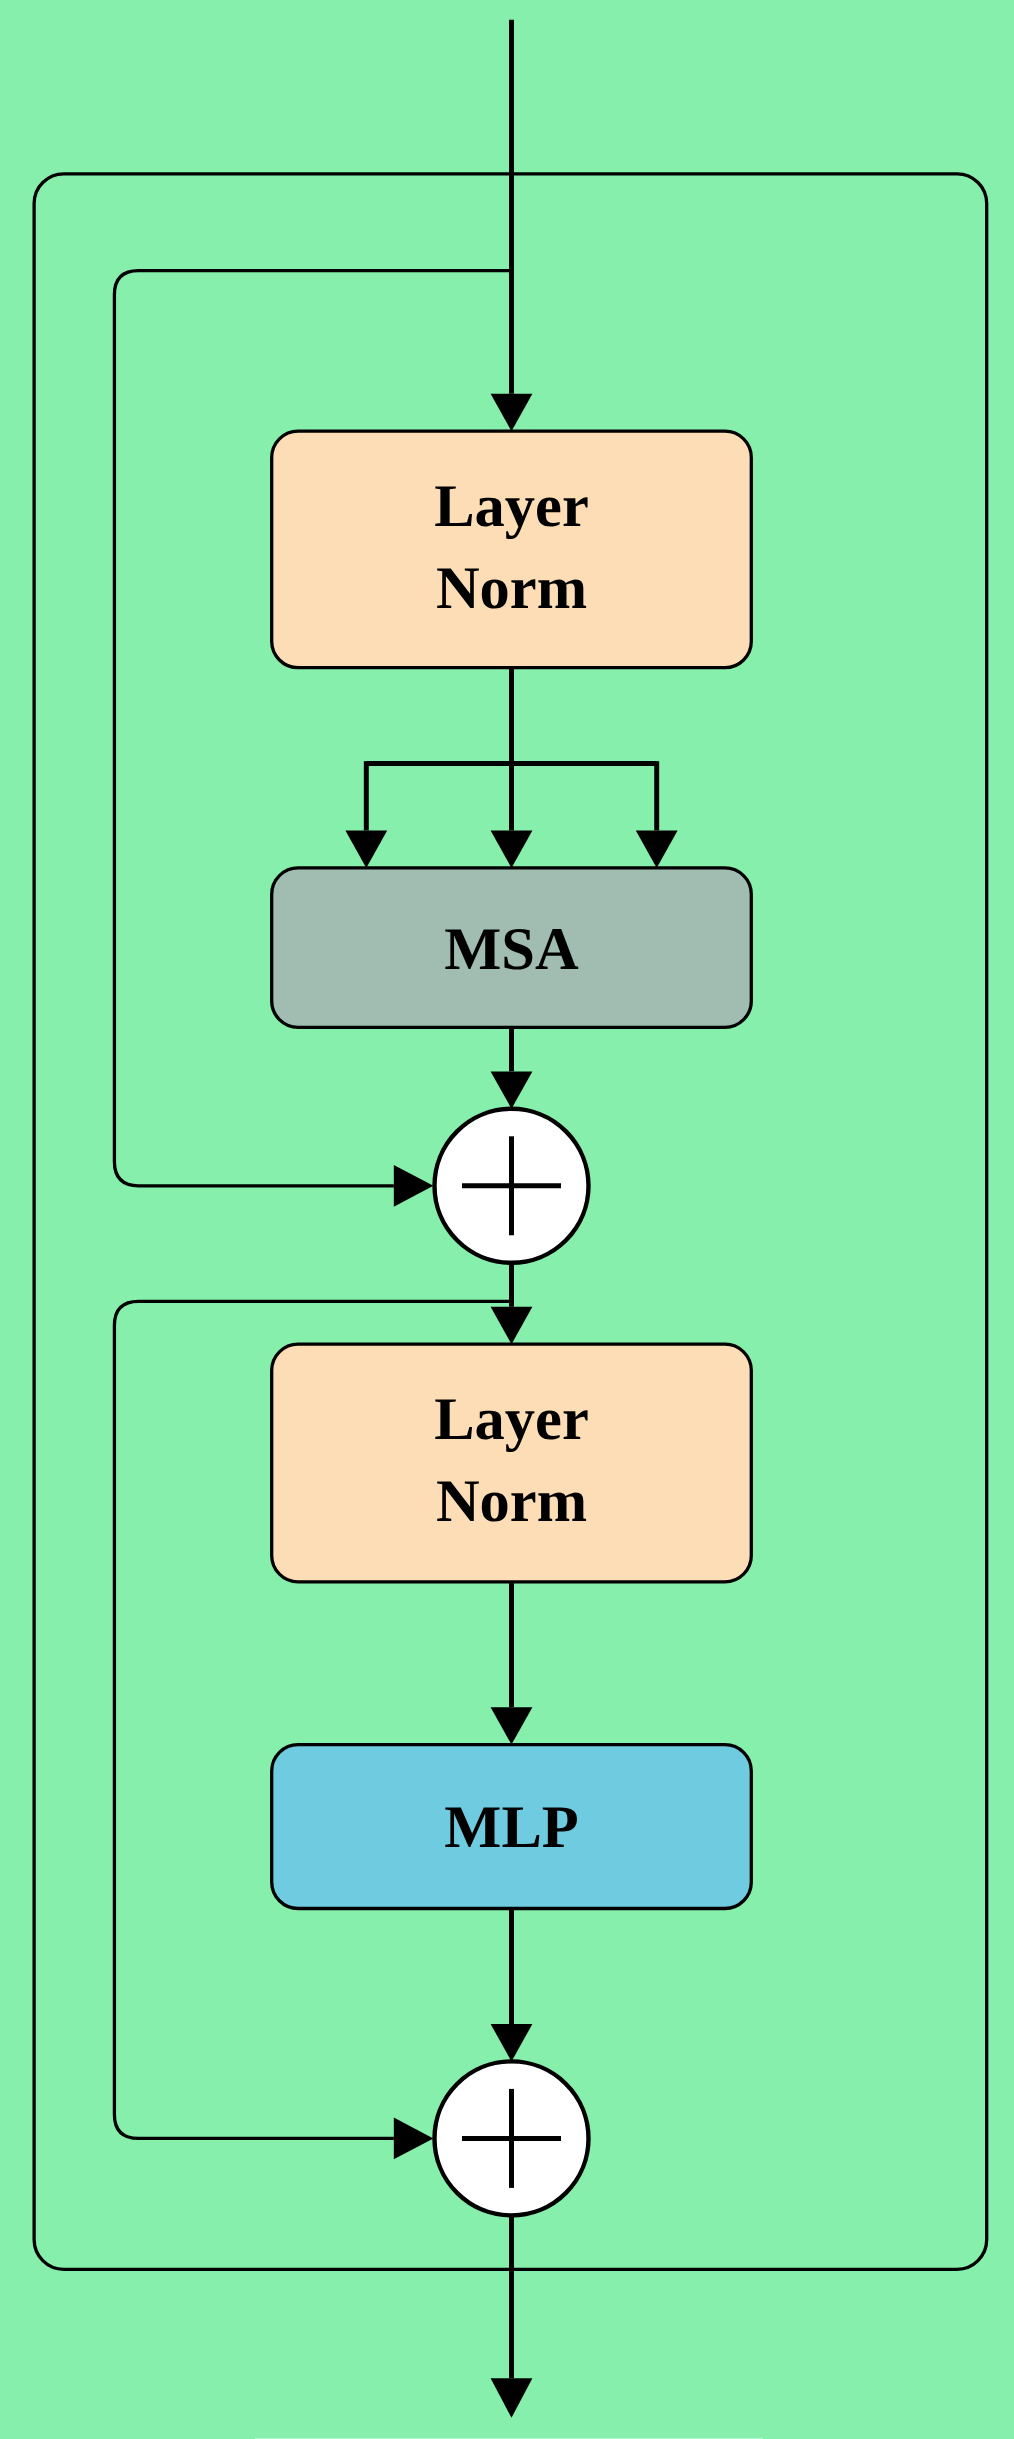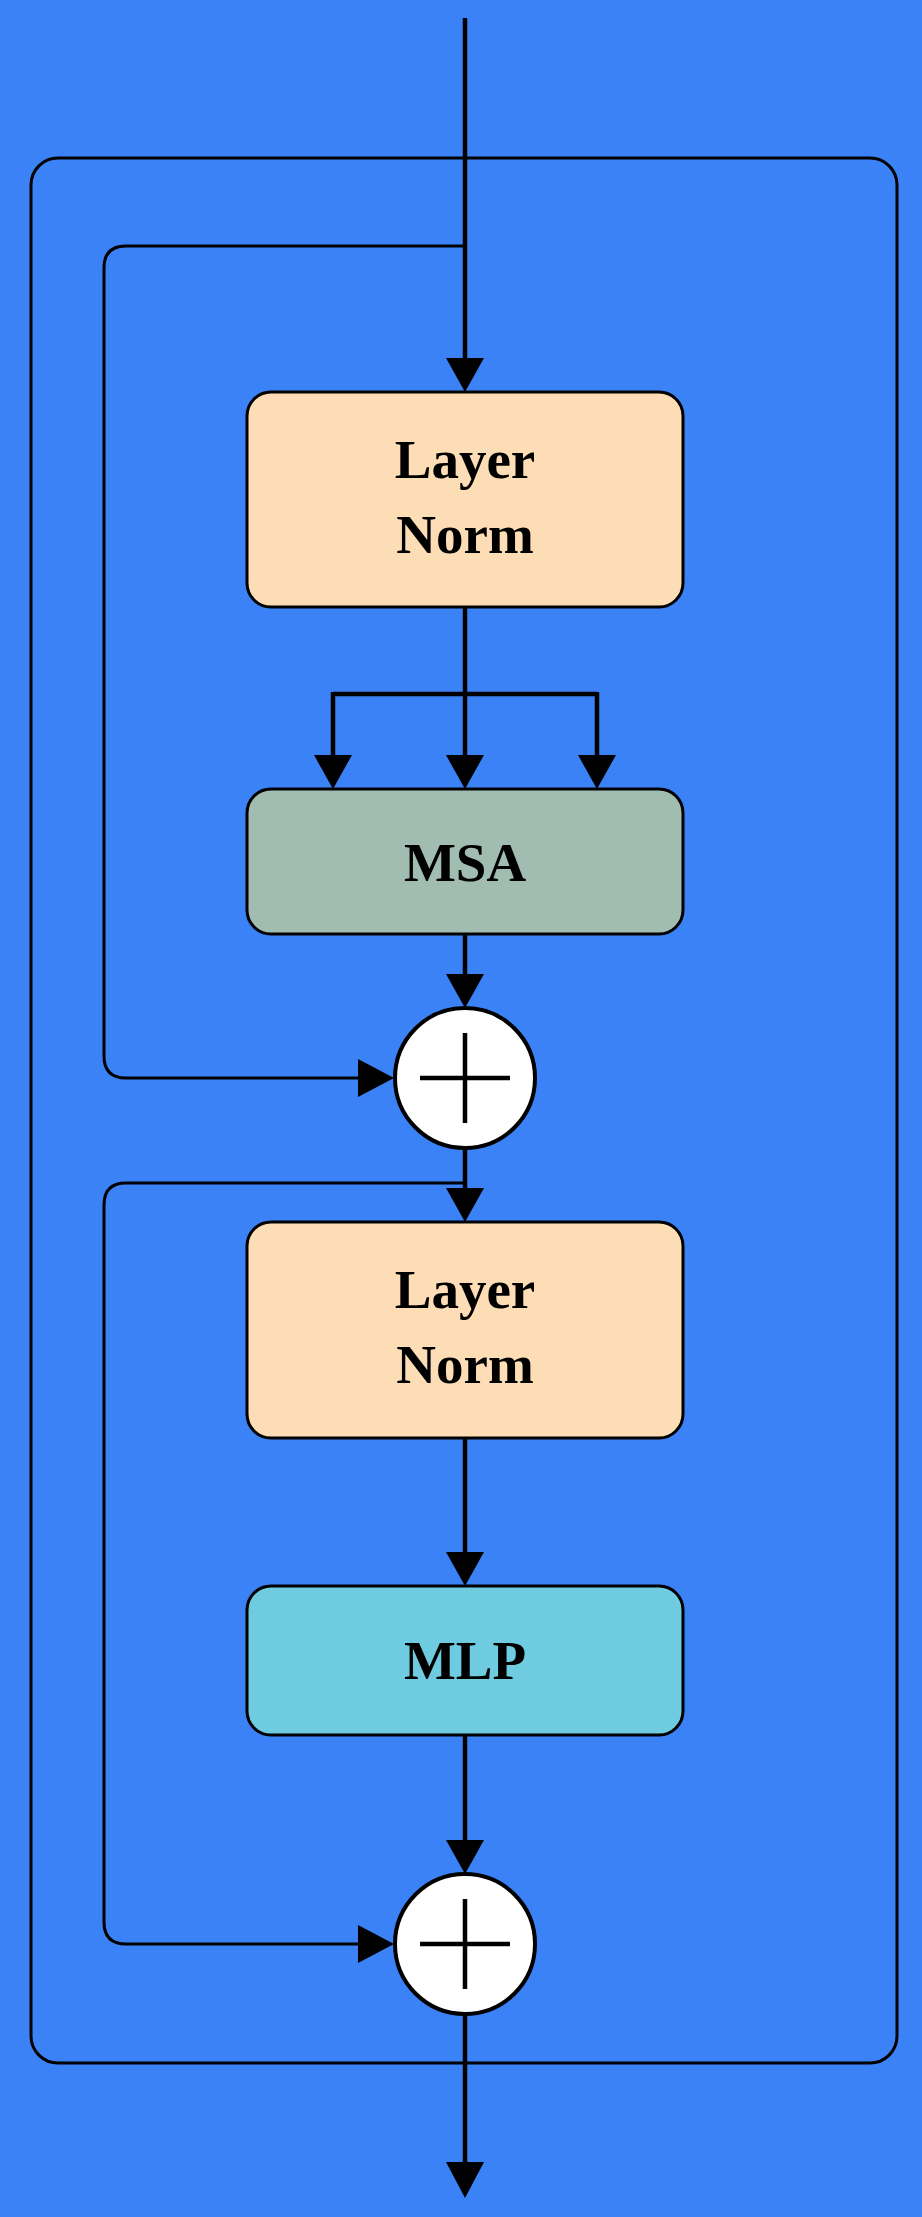--- a/index.html
+++ b/index.html
@@ -4,21 +4,21 @@
 <style>
   html, body {
     margin: 0;
     padding: 0;
     background: #ffffff;
   }
   .stage {
     width: 922px;
     height: 2217px;
     position: relative;
-    background: #3b82f6;
+    background: #86efac;
     overflow: hidden;
   }
   svg { display: block; }
   .node-label {
     font-family: "Liberation Serif", "DejaVu Serif", serif;
     font-weight: bold;
     font-size: 55px;
     fill: #000000;
     text-anchor: middle;
   }

